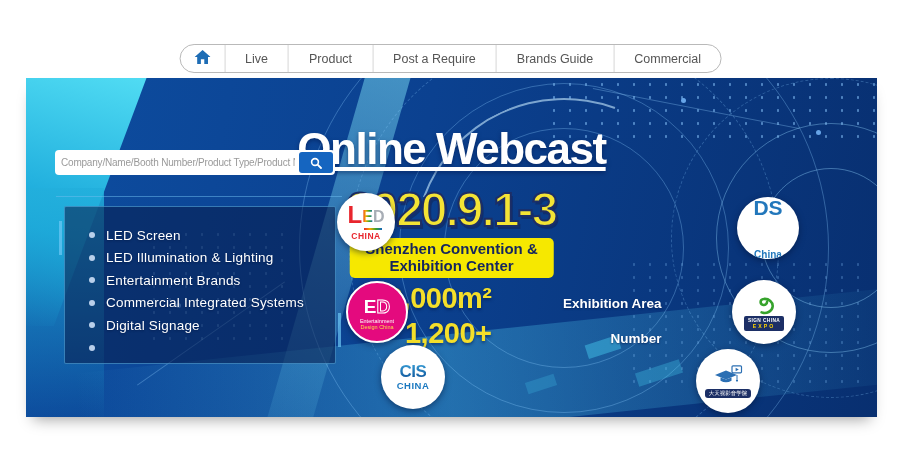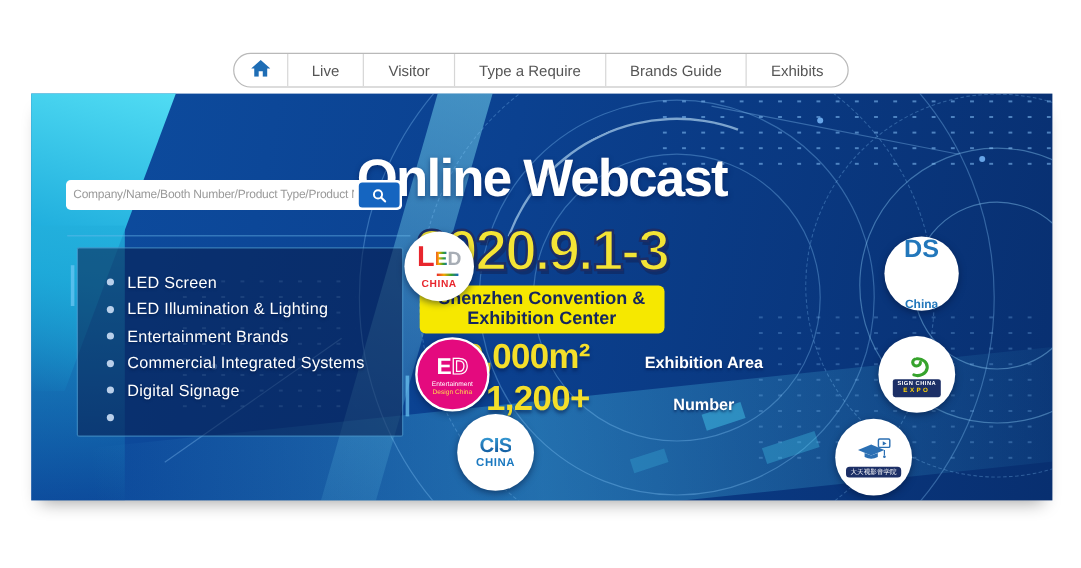--- a/index.html
+++ b/index.html
@@ -60,34 +60,34 @@
     background:rgba(110,200,245,.7);}
   .cat-list{list-style:none;margin:0;padding:17px 0 0 24px;}
   .cat-list li{display:flex;align-items:center;height:22.5px;color:#fff;font-size:13.5px;
     letter-spacing:.2px;text-shadow:0 1px 2px rgba(0,20,60,.5);}
   .cat-dot{width:6px;height:6px;border-radius:50%;background:rgba(195,215,240,.95);
     margin-right:11px;flex:0 0 auto;}
 
   
   .hero-title{position:absolute;left:0;right:0;top:46px;text-align:center;z-index:4;
     color:#fff;font-size:44px;font-weight:700;letter-spacing:-1.5px;
-    text-shadow:0 2px 4px rgba(0,20,70,.5);}
+    text-shadow:0 2px 4px rgba(0,20,70,.5);text-decoration:underline;}
   .hero-dates{position:absolute;left:0;right:0;top:104px;text-align:center;z-index:4;
     color:#f4e435;font-size:48px;font-weight:800;letter-spacing:-2px;
     -webkit-text-stroke:2px #1d2e66;text-shadow:2px 3px 0 rgba(18,35,85,.55);}
   .venue-box{position:absolute;left:50%;top:160px;transform:translateX(-50%);z-index:4;
     background:#f6e800;border-radius:5px;padding:3px 16px 4px;text-align:center;
     color:#15265e;font-size:15px;font-weight:700;line-height:16.5px;white-space:nowrap;}
   .stat-row{position:absolute;left:70px;right:0;display:flex;justify-content:center;
     align-items:baseline;z-index:4;}
   .stat-row.s1{top:204px;}
   .stat-row.s2{top:239px;}
   .stat-value{width:180px;text-align:right;color:#f4df2a;font-size:29px;font-weight:800;
     letter-spacing:-.5px;text-shadow:0 2px 3px rgba(0,20,70,.5);}
-  .stat-label{width:150px;text-align:center;color:#fff;font-size:13.5px;font-weight:700;
+  .stat-label{width:150px;text-align:right;color:#fff;font-size:13.5px;font-weight:700;
     margin-left:20px;text-shadow:0 1px 2px rgba(0,20,70,.6);}
 
   
   .logo{position:absolute;border-radius:50%;background:#fff;z-index:6;
     box-shadow:0 2px 6px rgba(0,15,50,.5);display:flex;flex-direction:column;
     align-items:center;justify-content:center;text-align:center;overflow:hidden;}
   .logo-led{left:311px;top:115px;width:58px;height:58px;}
   .led-row{display:flex;align-items:flex-end;line-height:1;}
   .led-l{color:#e8262d;font-size:24px;font-weight:800;}
   .led-e{font-size:16px;font-weight:800;background:linear-gradient(90deg,#e8262d,#f6a800,#36a32c,#1565c0);
@@ -129,24 +129,24 @@
 
 <nav class="nav-pill">
   <div class="nav-cell">
     <span class="homeico">
       <svg width="16" height="14" viewBox="0 0 16 14">
           <path d="M8 0 L16 7 H13.4 V14 H9.7 V9.3 H6.3 V14 H2.6 V7 H0 Z" fill="#1e6db5"></path>
         </svg>
     </span>
   </div>
   <div class="nav-cell">Live</div>
-  <div class="nav-cell">Visitor</div>
-  <div class="nav-cell">Type a Require</div>
+  <div class="nav-cell">Product</div>
+  <div class="nav-cell">Post a Require</div>
   <div class="nav-cell">Brands Guide</div>
-  <div class="nav-cell">Exhibits</div>
+  <div class="nav-cell">Commercial</div>
 </nav>
 
 <div class="banner">
 
   <div class="dec band-a"></div>
   <div class="dec band-a2"></div>
   <div class="dec band-b"></div>
   <div class="dec band-c"></div>
 
   <div class="dec ring" style="left:418px;top:50px;width:240px;height:240px;"></div>

